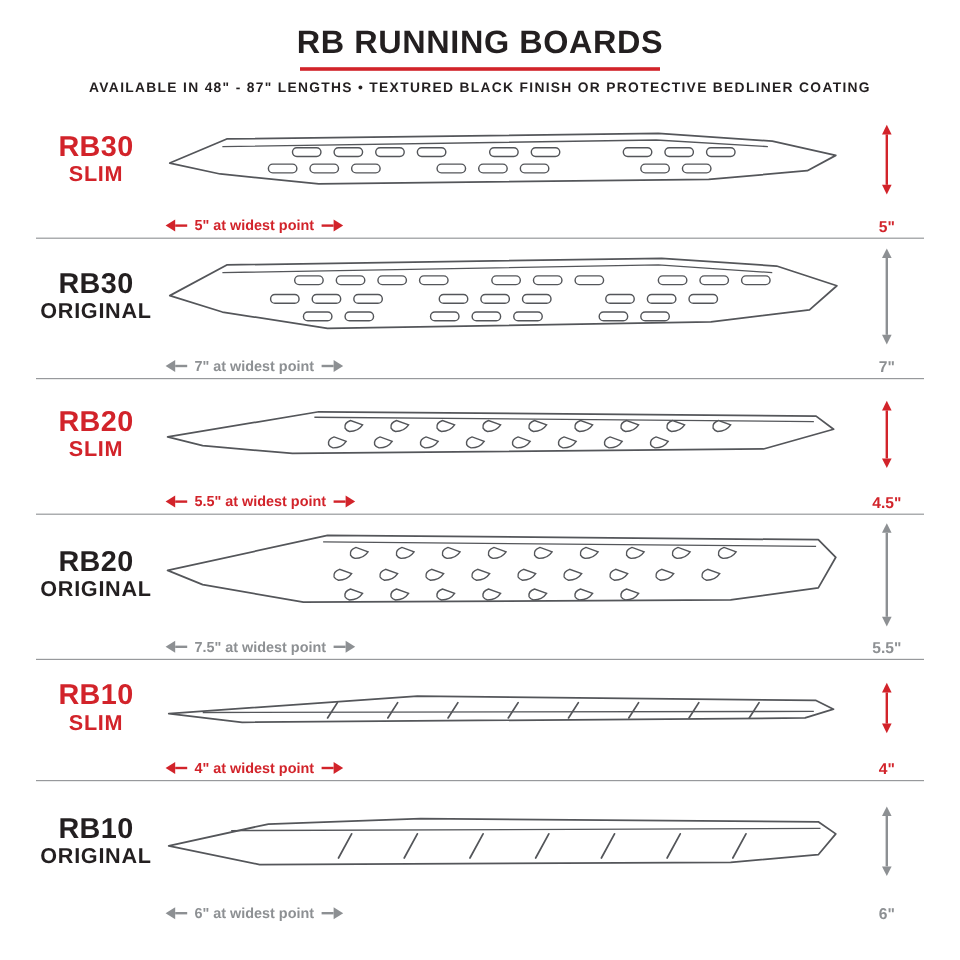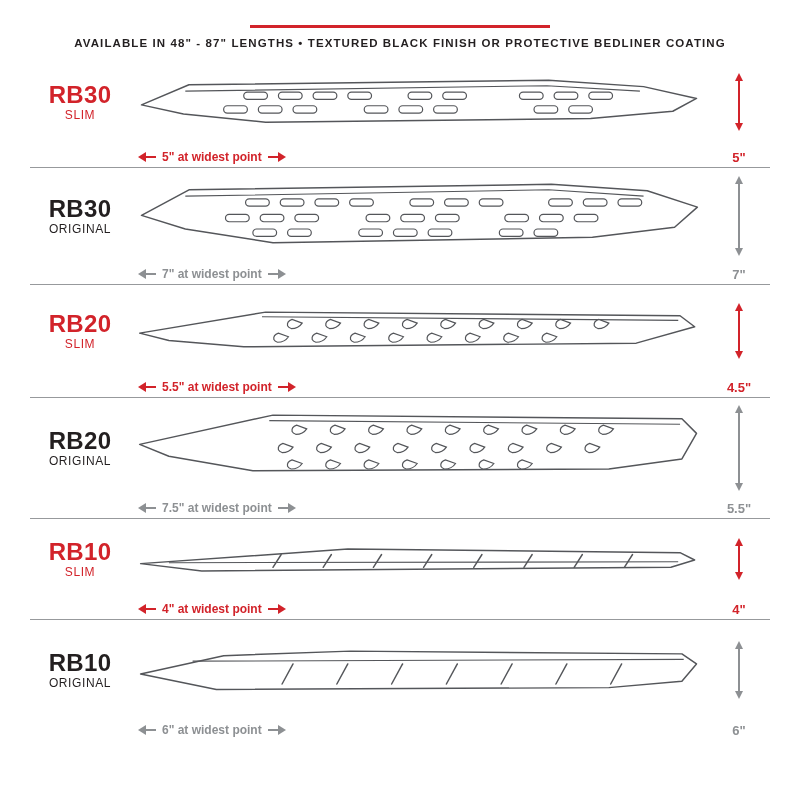--- a/index.html
+++ b/index.html
@@ -23,21 +23,21 @@
   }
   .row + .row { border-top:1px solid #97999c; }
   .rh1{height:110px} .rh2{height:116px} .rh3{height:112px}
   .rh4{height:120px} .rh5{height:100px} .rh6{height:120px}
 
   .slim { --anno:#d2232a; --labelc:#d2232a; }
   .orig { --anno:#8d9093; --labelc:#231f20; }
 
   .label { grid-column:1; grid-row:1; text-align:center; color:var(--labelc); }
   .model { font-size:24px; font-weight:800; letter-spacing:.3px; line-height:1.05; }
-  .variant { font-size:12px; font-weight:400; letter-spacing:.6px; }
+  .variant { font-size:18px; font-weight:700; letter-spacing:.6px; }
 
   .draw { grid-column:2; grid-row:1; align-self:center; padding:0 6px; }
   .draw svg { display:block; width:100%; height:auto; }
 
   .wnote {
     grid-column:2; grid-row:2; display:flex; align-items:center; gap:6px;
     color:var(--anno); font-weight:700; font-size:12px; padding-left:8px;
   }
   .dim-h { display:inline-flex; align-items:center; }
   .tri { width:0; height:0; display:inline-block; }
@@ -63,20 +63,21 @@
 <svg width="0" height="0" style="position:absolute" aria-hidden="true">
   <defs>
     <rect id="pill" width="26" height="8" rx="4"></rect>
     <path id="td" d="M1 8 Q0 3 6 1 L17 5 Q13 11 5 11 Q2 10 1 8 Z"></path>
     <path id="slash" d="M0 14 L9 0"></path>
     <path id="slash-lg" d="M0 22 L12 0"></path>
   </defs>
 </svg>
 
 <div class="header">
+  <div class="title">RB RUNNING BOARDS</div>
   <div class="title-underline"></div>
   <div class="subtitle">AVAILABLE IN 48" - 87" LENGTHS  •  TEXTURED BLACK FINISH OR PROTECTIVE BEDLINER COATING</div>
 </div>
 
 <div class="rows">
 
   <div class="row slim rh1">
     <div class="label">
       <div class="model">RB30</div>
       <div class="variant">SLIM</div>

